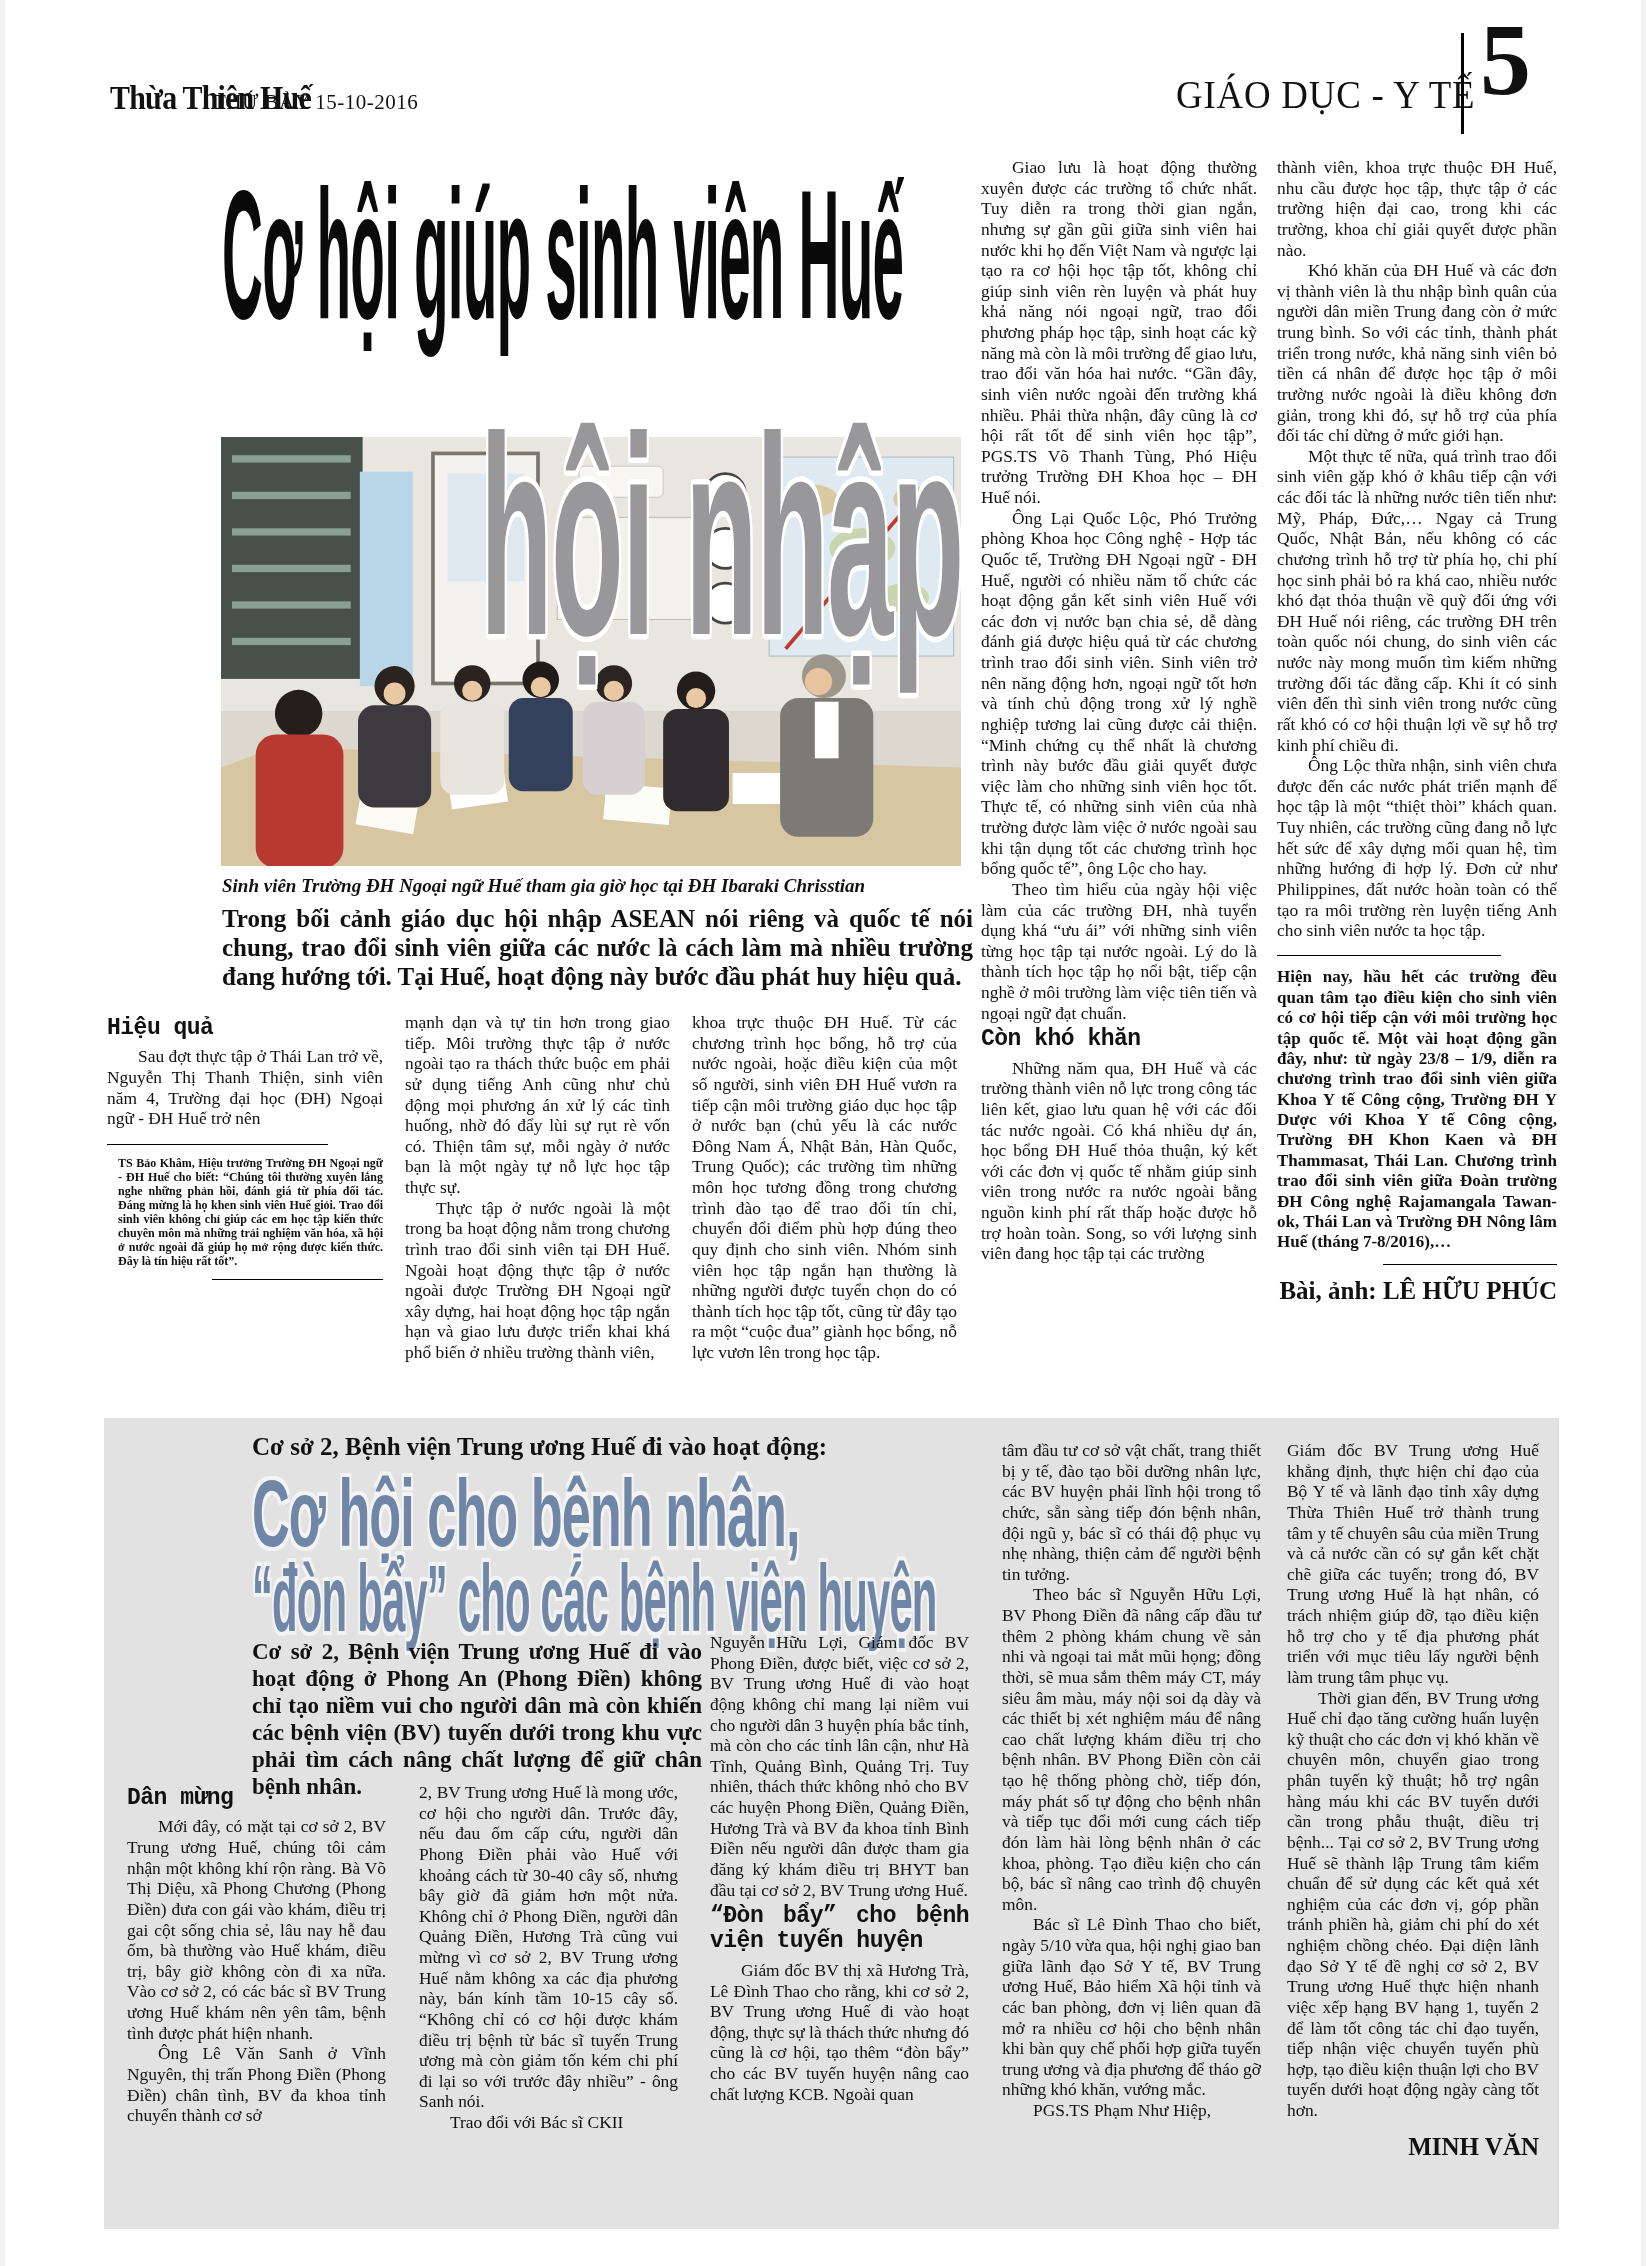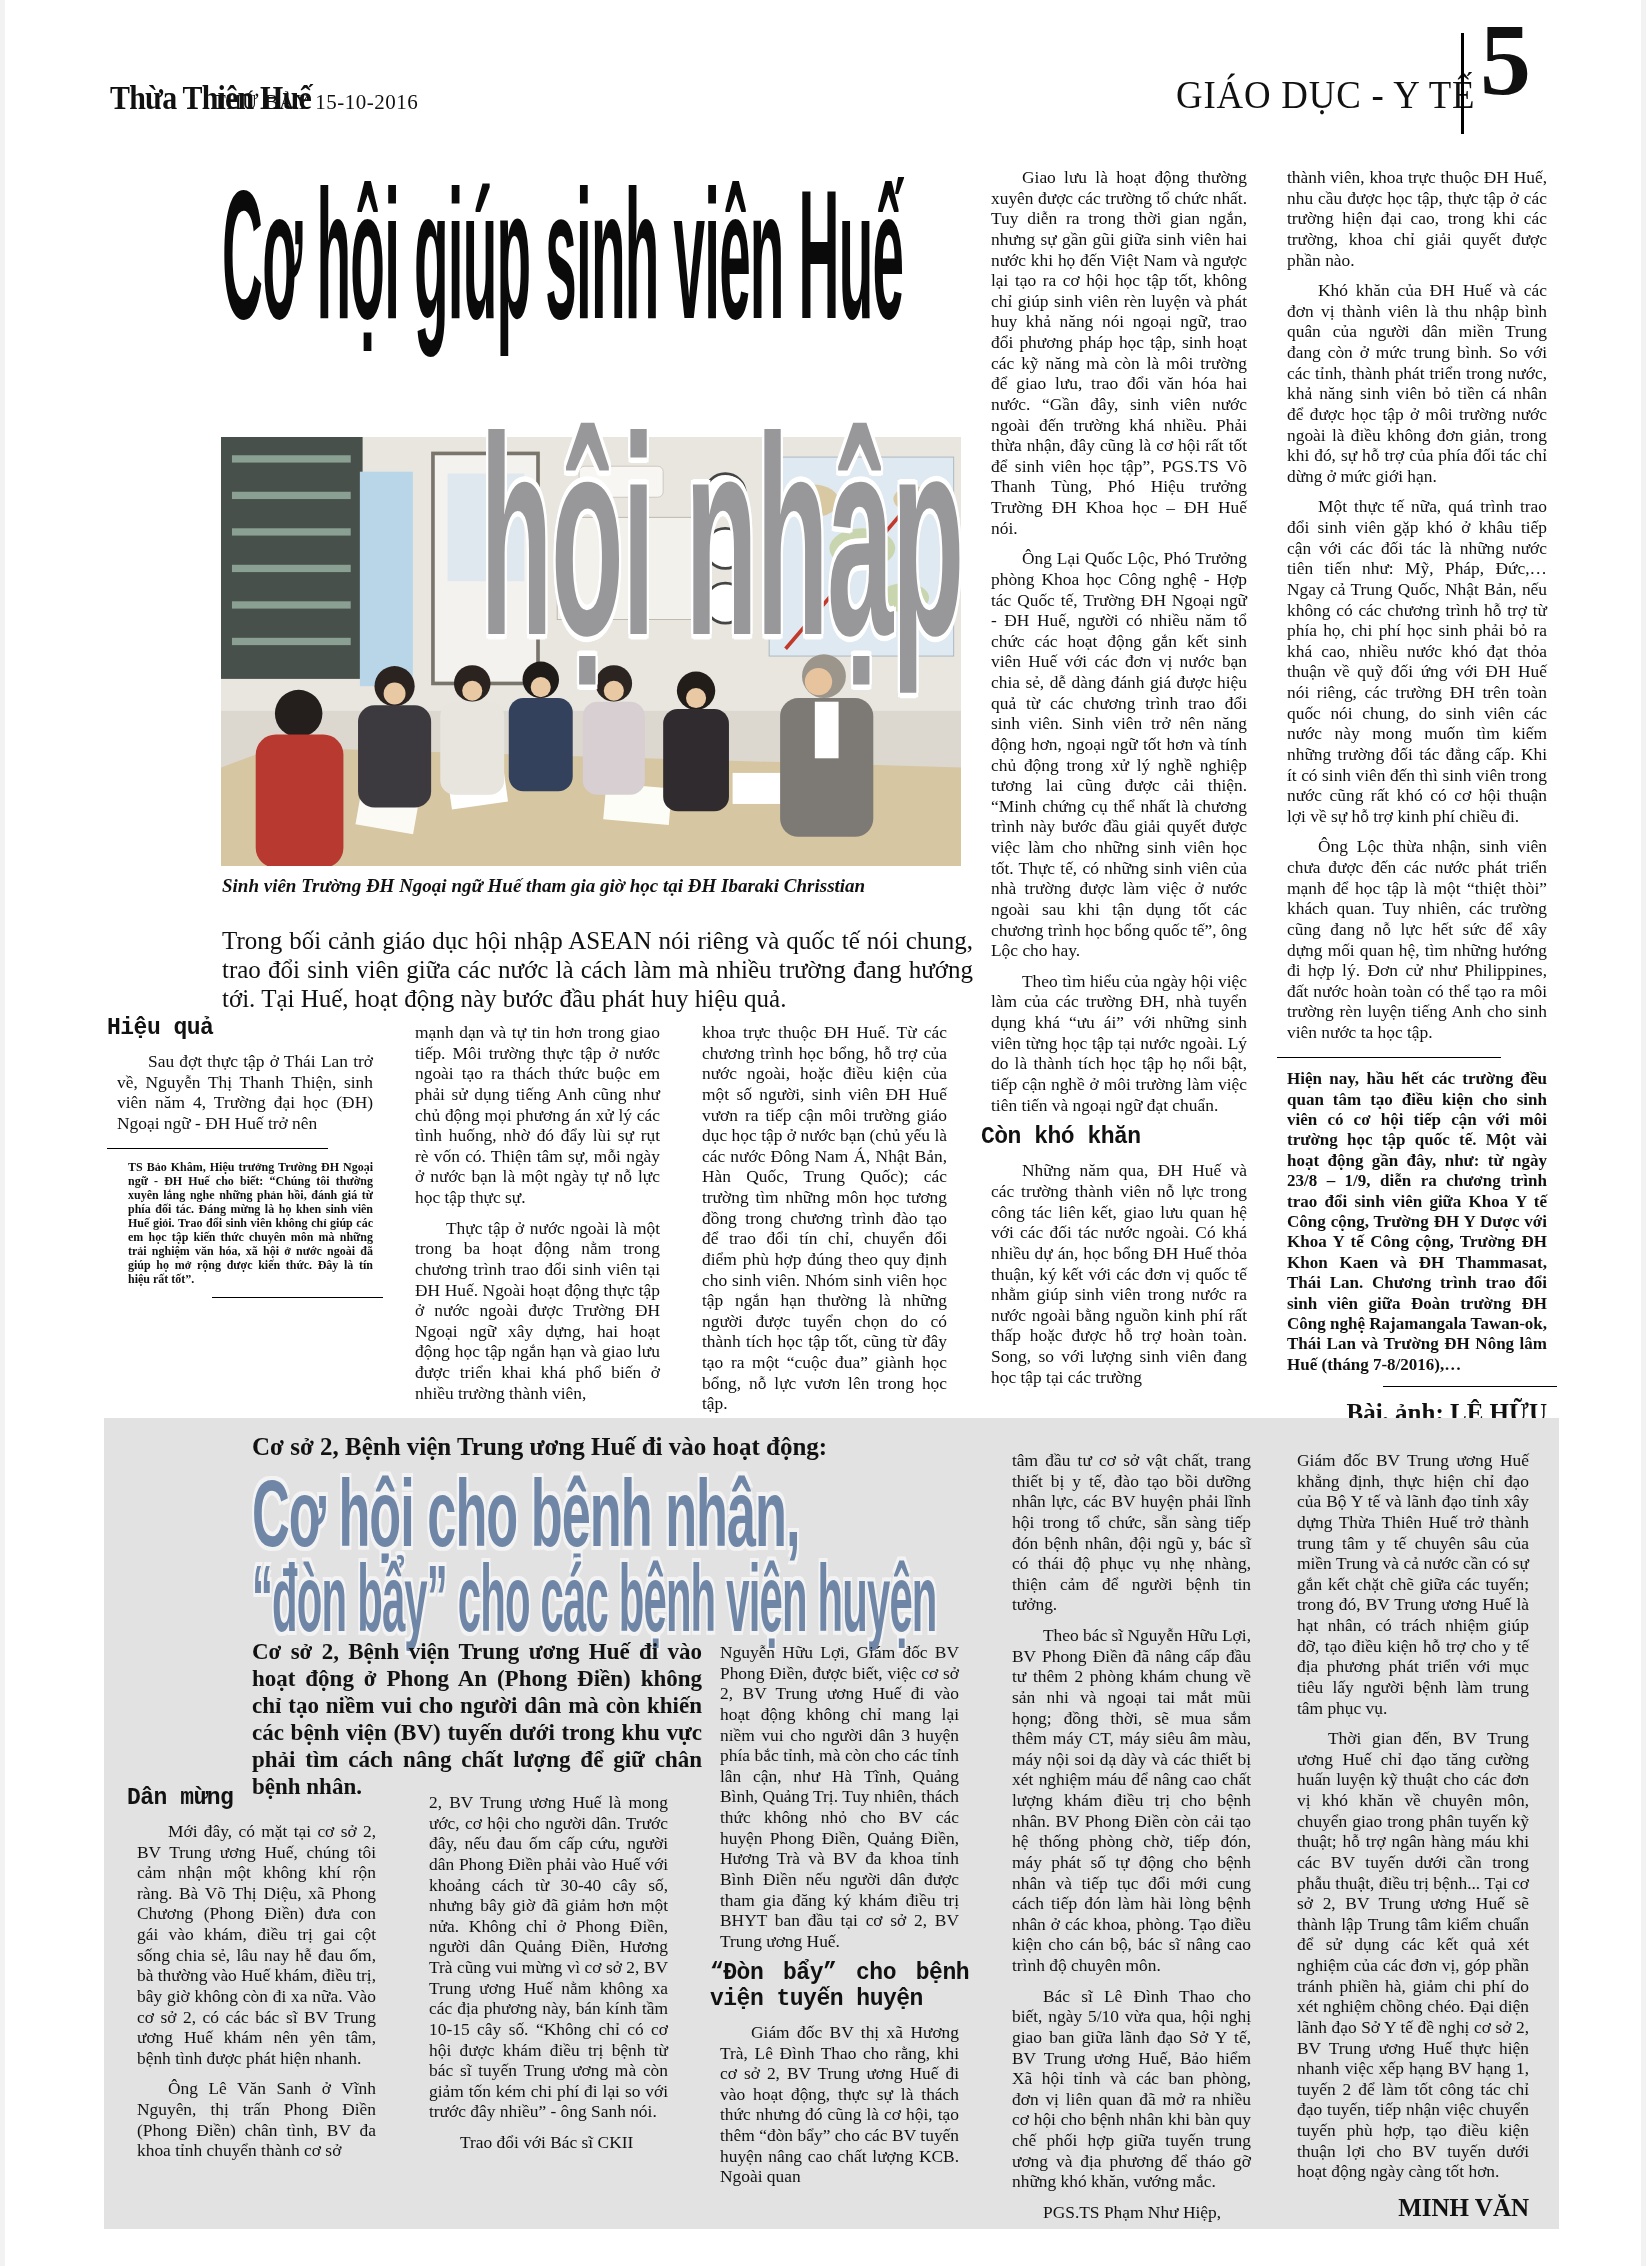--- a/index.html
+++ b/index.html
@@ -21,25 +21,25 @@
          transform:scaleX(.31);transform-origin:left top;letter-spacing:-2.7px;z-index:3;}
   .headline2{position:absolute;left:475px;top:395px;font-family:"Liberation Sans","DejaVu Sans",sans-serif;
          font-weight:bold;font-size:283px;line-height:1;white-space:nowrap;color:var(--accent-headline-gray,#98989a);
          transform:scaleX(.42);transform-origin:left top;letter-spacing:-3.7px;z-index:3;
          text-shadow:-4.6px -4.6px 0 #fff,4.6px -4.6px 0 #fff,-4.6px 4.6px 0 #fff,4.6px 4.6px 0 #fff,0 -5.5px 0 #fff,0 5.5px 0 #fff,-5.5px 0 0 #fff,5.5px 0 0 #fff;}
 
   .photo{position:absolute;left:216px;top:437px;width:740px;height:429px;z-index:1;background:#cfc9bf;}
   .photo svg{display:block;width:100%;height:100%;}
 
   .caption{position:absolute;left:217px;top:875px;width:742px;font-size:19px;font-weight:bold;font-style:italic;}
-  .lede{position:absolute;left:217px;top:926px;width:751px;font-size:25px;font-weight:normal;line-height:1.16;text-align:justify;}
+  .lede{position:absolute;left:217px;top:904px;width:751px;font-size:25px;font-weight:bold;line-height:1.16;text-align:justify;}
 
   
   .col{position:absolute;text-align:justify;font-size:17.4px;line-height:1.185;}
-  .col p{margin:10px;}
+  .col p{margin:0;}
   .para{text-indent:31px;}
   .para.cont{text-indent:0;}
   .col-subhead{font-family:Liberation Mono, monospace;font-weight:bold;font-size:23px;
          line-height:1.1;text-indent:0 !important;margin:3.7px 0 5.5px 0 !important;letter-spacing:-0.5px;}
   .quote-block{font-weight:bold;font-size:12px;line-height:1.17;text-indent:0 !important;padding-left:11px;}
   .note-block{font-weight:bold;font-size:17px;line-height:1.2;text-indent:0 !important;}
   .rule{border:0;border-top:1.8px solid #000;width:80%;margin:14.6px 0 11px 0;}
   .rule.right{margin-left:auto;width:62%;margin-top:11px;}
   .col-byline{text-align:right;font-weight:bold;font-size:25px;margin-top:11px !important;text-indent:0 !important;}
 

